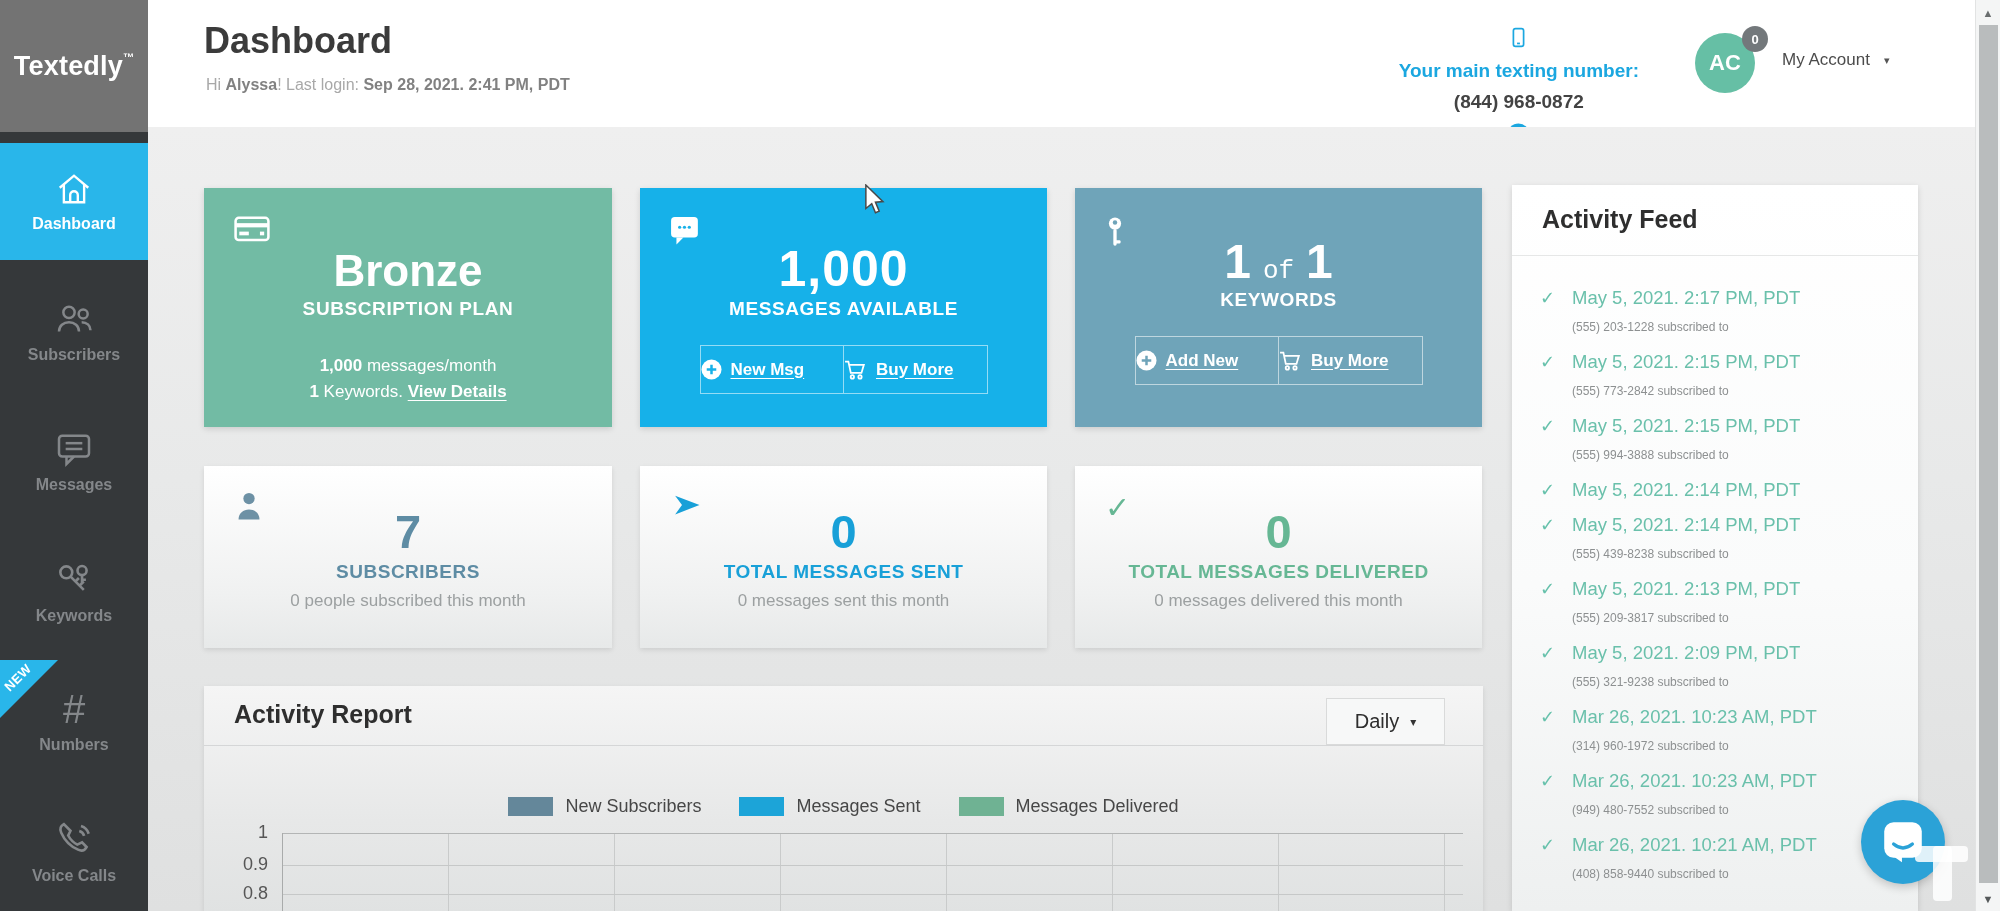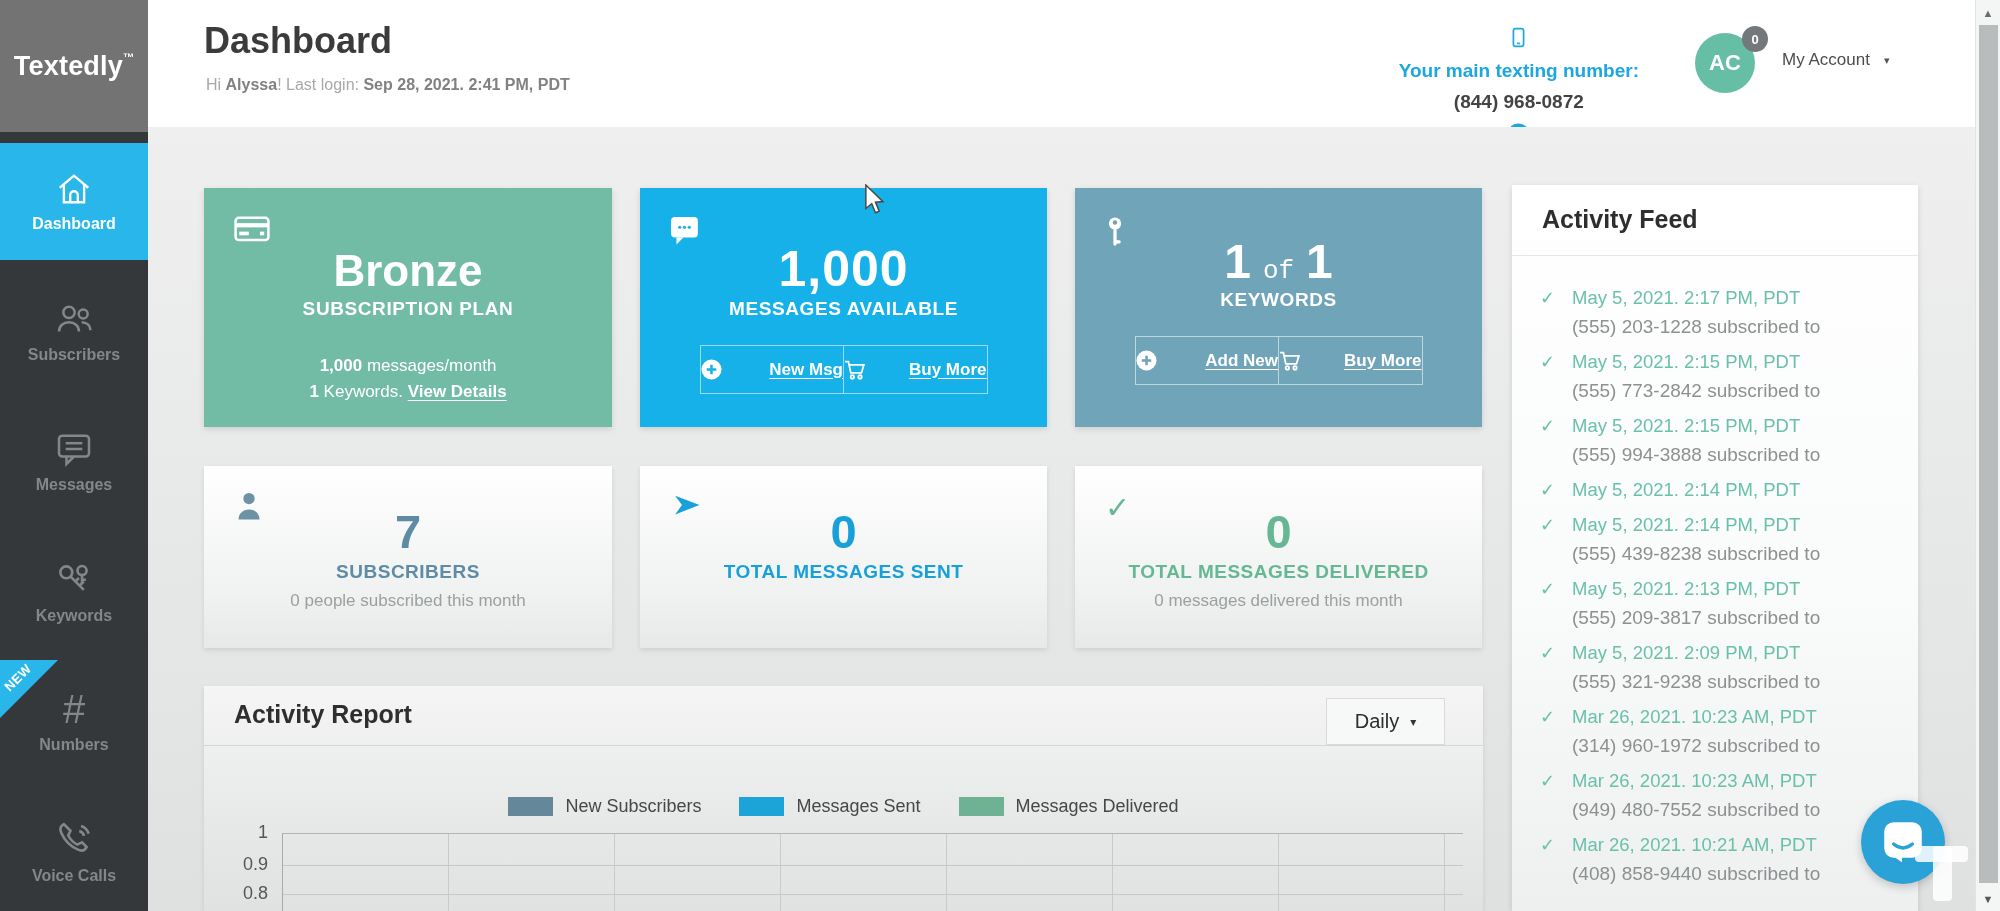--- a/index.html
+++ b/index.html
@@ -60,21 +60,21 @@
   .plan-sub { font-size:19px; font-weight:700; letter-spacing:.6px; margin-top:2px; }
   .plan-line { font-size:17px; margin-top:6px; }
   .plan-line.first { margin-top:36px; }
   .plan-link { text-decoration:underline; text-underline-offset:3px; font-weight:700; cursor:pointer; }
   .big-num { margin-top:52px; font-size:50px; font-weight:700; letter-spacing:1px; }
   .big-label { font-size:19px; font-weight:700; letter-spacing:.6px; margin-top:0px; }
   .kw-row { margin-top:46px; display:flex; align-items:baseline; justify-content:center; gap:12px; }
   .k-big { font-size:48px; font-weight:700; }
   .k-of  { font-size:26px; font-weight:400;font-family:Liberation Mono, monospace; }
   .btn-row { margin:25px auto 0; width:288px; height:49px; border:1px solid rgba(255,255,255,.55); display:flex; }
-  .cbtn { flex:1; display:flex; align-items:center; justify-content:space-between; gap:9px;
+  .cbtn { flex:1; display:flex; align-items:center; justify-content:flex-start; gap:9px;
           font-size:17px; font-weight:700; color:#fff; text-decoration:underline;
           text-underline-offset:3px; cursor:pointer; }
   .cbtn + .cbtn { border-left:1px solid rgba(255,255,255,.55); }
 
   
   .sc { position:absolute; top:466px; height:182px; text-align:center;
         background:linear-gradient(180deg,#ffffff 0%,#f0f1f1 70%,#e7e9e9 100%);
         box-shadow:0 2px 5px rgba(0,0,0,.10); }
   .sc1 { left:204px; width:408px; } .sc2 { left:640px; width:407px; } .sc3 { left:1075px; width:407px; }
   .sc .corner-icon { left:30px; top:24px; }
@@ -109,21 +109,21 @@
   
   .feed { position:absolute; left:1512px; top:185px; width:406px; height:726px;
           background:linear-gradient(180deg,#ffffff 0%,#fafbfb 55%,#eef0f0 100%);
           box-shadow:0 2px 6px rgba(0,0,0,.13); }
   .feed-title { position:absolute; left:30px; top:20px; font-size:25px; font-weight:700; color:#2e2e2e; }
   .feed-divider { position:absolute; top:70px; left:0; width:100%; border-bottom:1px solid #e6e7e7; }
   .feed-list { position:absolute; top:102px; left:28px; right:10px; }
   .feed-item { position:relative; padding-left:32px; margin-bottom:13px; }
   .feed-check { position:absolute; left:0; top:0; color:#66c1ab; font-weight:700; font-size:18px; }
   .feed-date { color:#6ac0ab; font-size:18.5px; line-height:22px; }
-  .feed-detail { color:#8d9091; font-size:19px; line-height:22px; margin-top:7px; white-space:nowrap; }
+  .feed-detail { color:#8d9091; font-size:12px; line-height:22px; margin-top:7px; white-space:nowrap; }
 
   
   .chat-widget { position:absolute; left:1861px; top:800px; width:84px; height:84px; border-radius:50%;
                  background:#2ba2d7; box-shadow:0 3px 10px rgba(0,0,0,.2);
                  display:flex; align-items:center; justify-content:center; cursor:pointer; z-index:8; }
   .wm { position:absolute; background:rgba(255,255,255,.85); border-radius:4px; z-index:9; }
   .wm-h { left:1915px; top:846px; width:53px; height:16px; }
   .wm-v { left:1933px; top:846px; width:19px; height:55px; }
   .scrollbar { position:absolute; left:1975px; top:0; width:25px; height:911px;
                background:#f4f5f5; border-left:1px solid #e2e3e3; z-index:10; }
@@ -319,20 +319,21 @@
     <div class="sc-label slate">SUBSCRIBERS</div>
     <div class="sc-sub">0 people subscribed this month</div>
   </div>
 
   <div class="sc sc2">
     <svg class="corner-icon" width="34" height="30" viewBox="0 0 24 24" fill="#18a0d8">
       <path d="M2.5 4.5 L22 12 L2.5 19.5 L8 12 Z"></path>
     </svg>
     <div class="sc-value stat-blue">0</div>
     <div class="sc-label stat-blue">TOTAL MESSAGES SENT</div>
+    <div class="sc-sub">0 messages sent this month</div>
   </div>
 
   <div class="sc sc3">
     <span class="corner-icon check-glyph stat-green">✓</span>
     <div class="sc-value stat-green">0</div>
     <div class="sc-label stat-green">TOTAL MESSAGES DELIVERED</div>
     <div class="sc-sub">0 messages delivered this month</div>
   </div>
 
   <div class="report">

